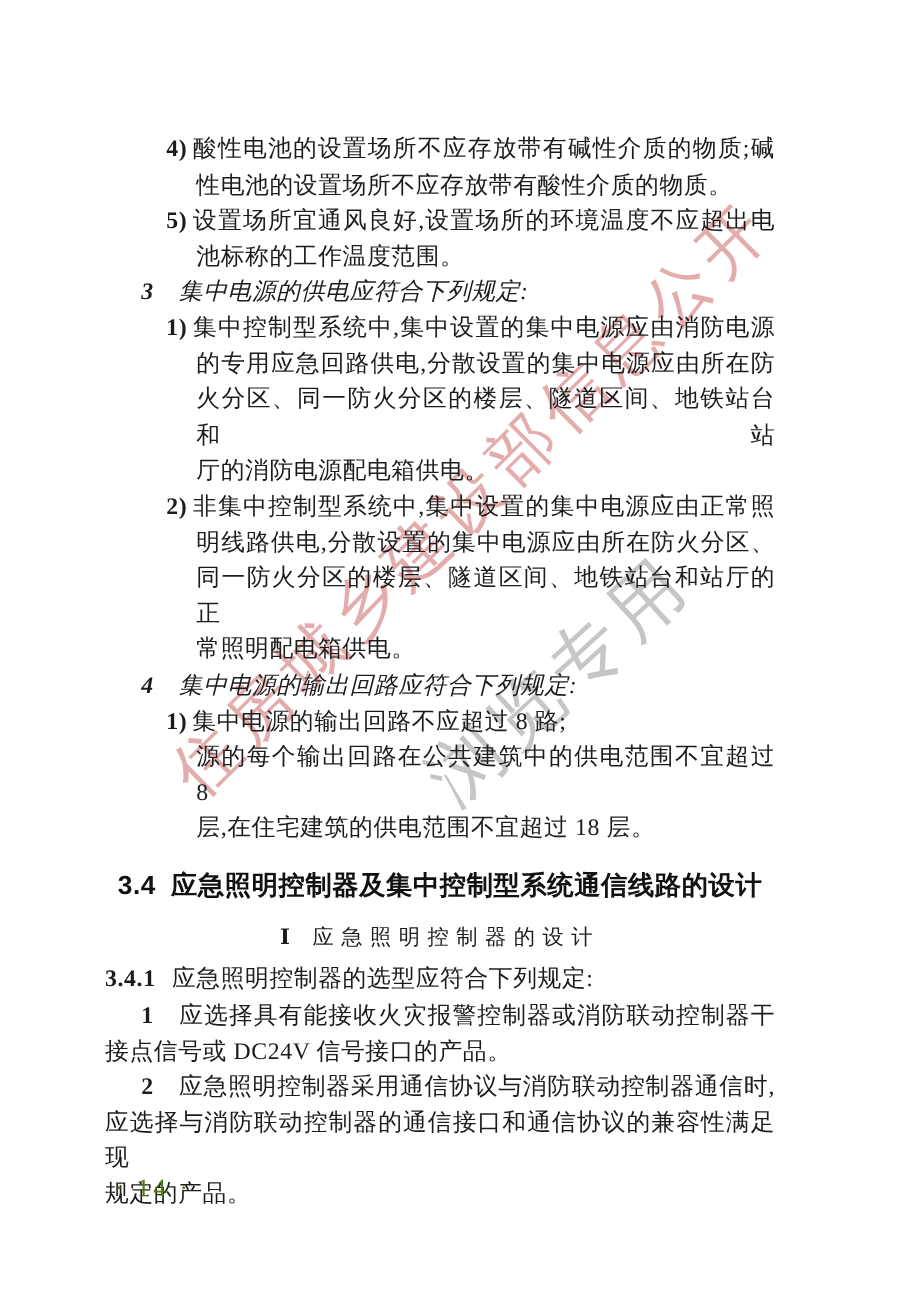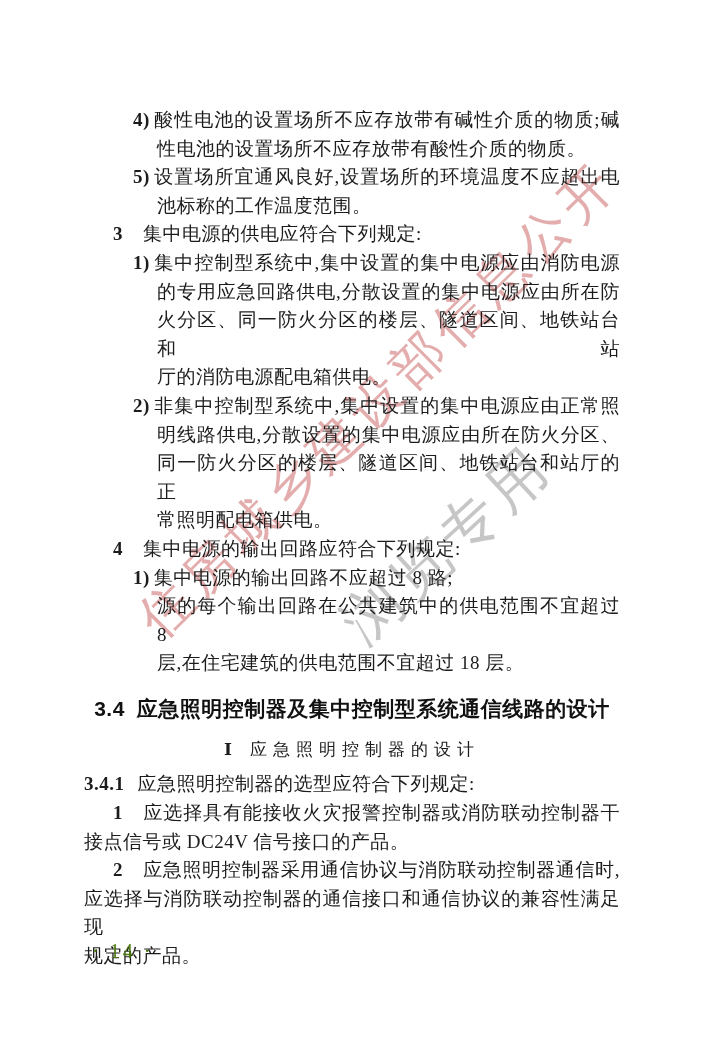--- a/index.html
+++ b/index.html
@@ -41,21 +41,21 @@
   .line{
     line-height:28.6px;
     font-size:19px;
     letter-spacing:0.5px;
   }
   .line .num{font-weight:bold;}
   .fill{text-align:justify;text-align-last:justify;}
   .l-sub{padding-left:49px;}
   .l-sub .num{margin-right:4px;}
   .l-subc{padding-left:73px;}
-  .l-item{padding-left:29px;}
+  .l-item{padding-left:29px;font-style:italic;}
   .l-item .num{margin-right:20px;}
   .l-para{padding-left:29px;}
   .l-para .num{margin-right:20px;}
   .l-clause{margin-top:6px;}
   .l-clause .num{margin-right:13px;}
   .l-flush{padding-left:0;}
   .l-heading{
     margin-top:16px;
     text-align:center;text-align-last:center;
     font-family:Liberation Sans, sans-serif;

